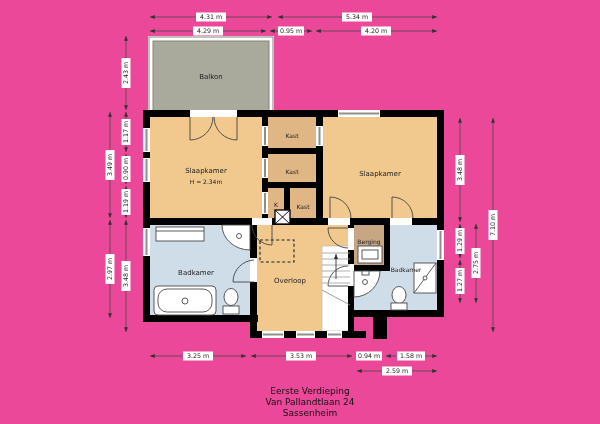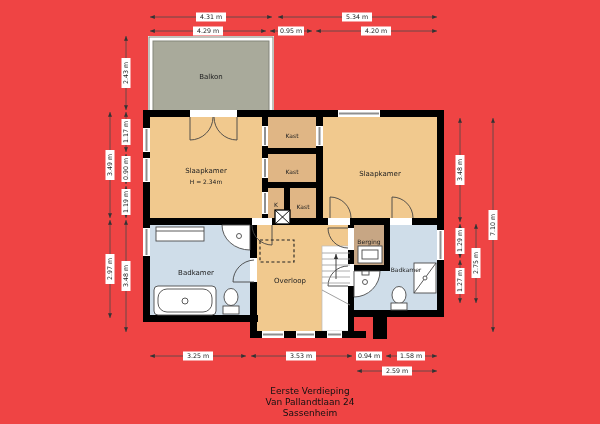--- a/index.html
+++ b/index.html
@@ -1,16 +1,16 @@
 <!DOCTYPE html>
 <html><head>
 <meta charset="utf-8">
 <style>
   html,body{margin:0;padding:0;background:#fff;}
-  #stage{position:relative;width:600px;height:424px;background:#ef4444;overflow:hidden;
+  #stage{position:relative;width:600px;height:424px;background:#ec4899;overflow:hidden;
          font-family:"DejaVu Sans","Liberation Sans",sans-serif;}
   svg{position:absolute;left:0;top:0;}
   .dim line{stroke:#4a4a4a;stroke-width:0.8;}
   .dim rect{fill:#fff;stroke:none;}
   .dim text{font-size:6.3px;fill:#1a1a1a;text-anchor:middle;}
   .roomlabel{font-size:7px;fill:#222;text-anchor:middle;}
   .roomlabel.sm{font-size:6px;}
   .fix{fill:#fff;stroke:#4a4a4a;stroke-width:0.9;}
   .fixline{fill:none;stroke:#4a4a4a;stroke-width:0.9;}
   .door{fill:none;stroke:#444;stroke-width:0.9;}

